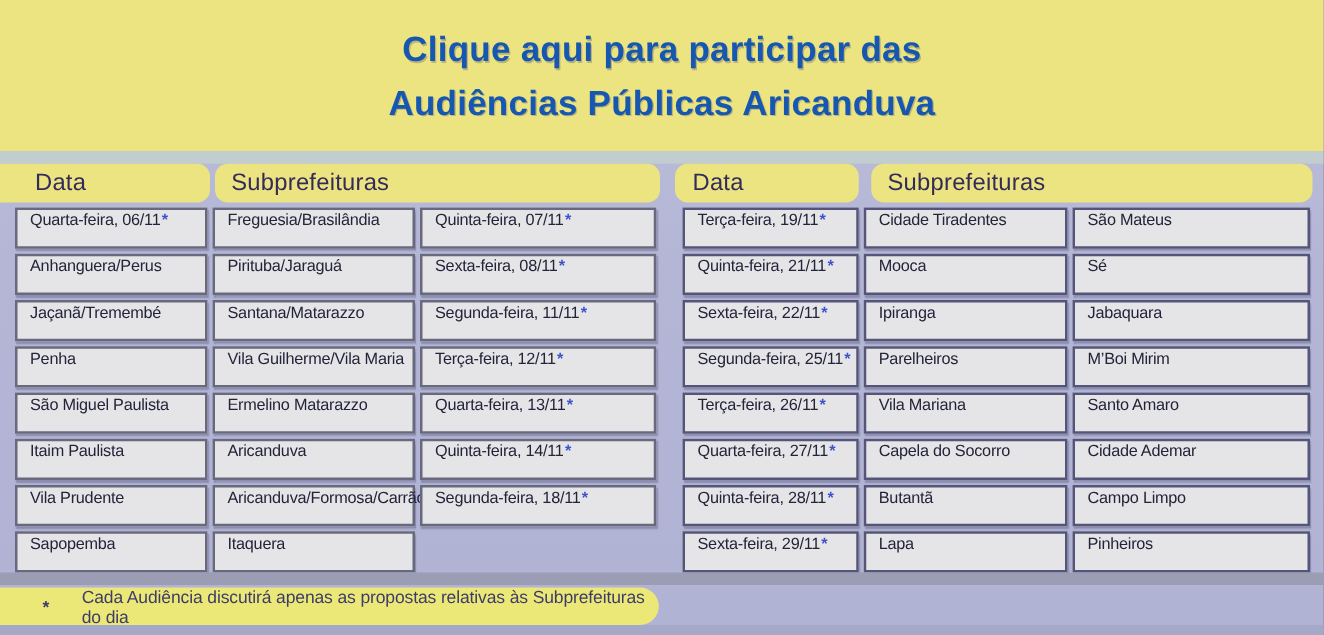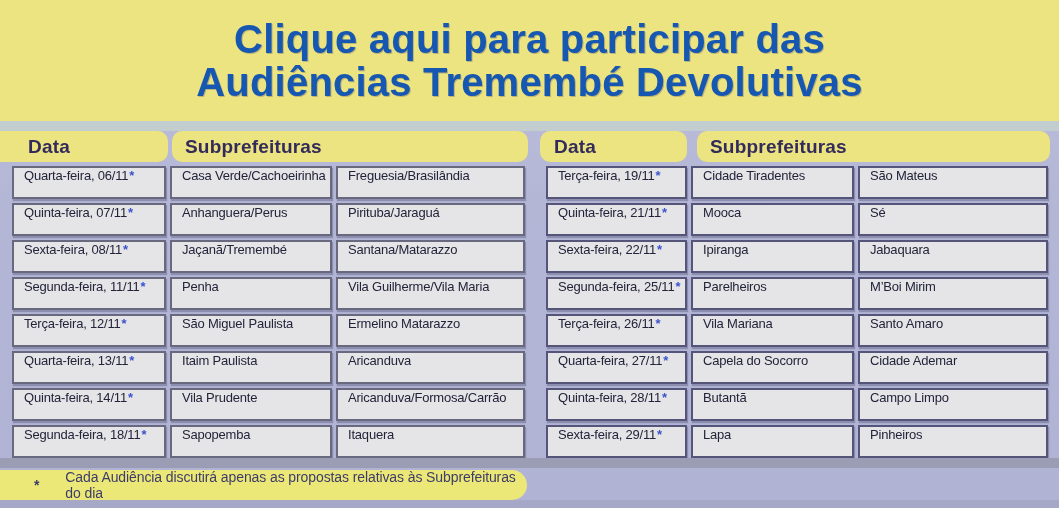--- a/index.html
+++ b/index.html
@@ -12,35 +12,35 @@
   }
   
   .banner{
     position:absolute;left:0;top:0;width:1059px;height:121px;
     background:var(--yellow,#ece381);
     display:flex;flex-direction:column;justify-content:center;align-items:center;
     cursor:pointer;
   }
   .banner-line{
     color:var(--title_blue,#1557b1);
-    font-weight:bold;font-size:40px;line-height:43px;
+    font-weight:bold;font-size:28px;line-height:43px;
     letter-spacing:.2px;text-align:center;
     text-shadow:1px 1px 0 rgba(40,40,90,.25);
   }
   .divider-strip{
     position:absolute;left:0;top:121px;width:1059px;height:10px;
     background:var(--strip_grey,#c2cdd0);
   }
   
   .hdr{
     position:absolute;top:131px;height:31px;
     background:var(--yellow,#ece381);
     display:flex;align-items:center;
     color:var(--header_navy,#332c5a);
-    font-weight:bold;font-size:19px;letter-spacing:.2px;
+    font-weight:normal;font-size:19px;letter-spacing:.2px;
   }
   .hdr-data-left{left:0;width:168px;border-radius:0 10px 10px 0;padding-left:28px;box-sizing:border-box;}
   .hdr-sub-left{left:172px;width:356px;border-radius:10px;padding-left:13px;box-sizing:border-box;}
   .hdr-data-right{left:540px;width:147px;border-radius:10px;padding-left:14px;box-sizing:border-box;}
   .hdr-sub-right{left:697px;width:353px;border-radius:10px;padding-left:13px;box-sizing:border-box;}
   
   .grid{
     position:absolute;top:166px;display:grid;
     grid-auto-rows:33px;row-gap:4px;column-gap:4px;
   }
@@ -79,21 +79,21 @@
     background:#a5a8c7;
   }
 </style>
 </head>
 <body>
 
 <div class="page">
 
   <div class="banner">
     <div class="banner-line">Clique aqui para participar das</div>
-    <div class="banner-line">Audiências Tremembé Devolutivas</div>
+    <div class="banner-line">Audiências Públicas Aricanduva</div>
   </div>
 
   <div class="divider-strip"></div>
 
   <div class="hdr hdr-data-left">
     <span>Data</span>
   </div>
   <div class="hdr hdr-sub-left">
     <span>Subprefeituras</span>
   </div>
@@ -101,23 +101,20 @@
     <span>Data</span>
   </div>
   <div class="hdr hdr-sub-right">
     <span>Subprefeituras</span>
   </div>
 
   <div class="grid grid-left">
       <div class="cell date-cell">
         <span>Quarta-feira, 06/11</span>
         <span class="ast">*</span>
-      </div>
-      <div class="cell sub-cell">
-        <span>Casa Verde/Cachoeirinha</span>
       </div>
       <div class="cell sub-cell">
         <span>Freguesia/Brasilândia</span>
       </div>
       <div class="cell date-cell">
         <span>Quinta-feira, 07/11</span>
         <span class="ast">*</span>
       </div>
       <div class="cell sub-cell">
         <span>Anhanguera/Perus</span>

